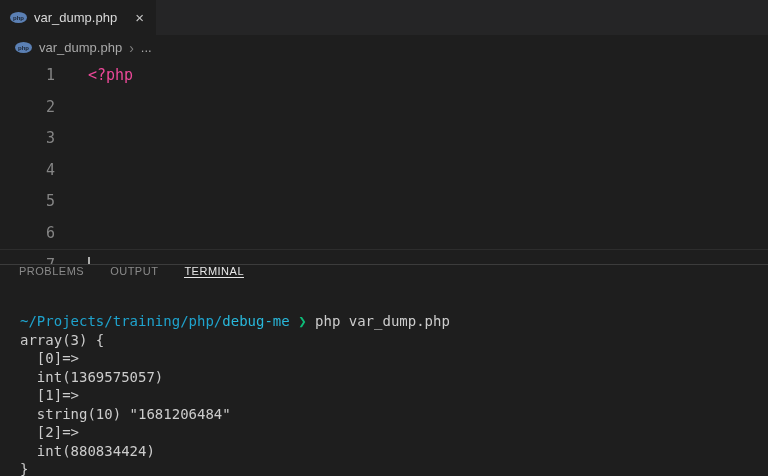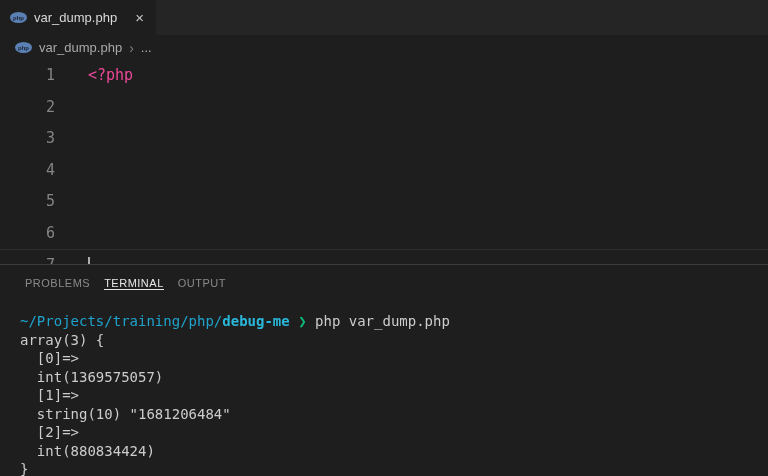--- a/index.html
+++ b/index.html
@@ -32,29 +32,29 @@
   .code { padding-left:33px; }
   .tok-blue      { color:#ec4899; }
   .tok-lightblue { color:#9cdcfe; }
   .tok-yellow    { color:#dcdcaa; }
   .tok-gold      { color:#ffd700; }
   .tok-fg        { color:#d4d4d4; }
   .caret { display:inline-block; width:2px; height:18px; background:#aeafad; vertical-align:middle; }
 
   
   .panel { height:212px; border-top:1px solid #3c3c3c; background:#1e1e1e; }
-  .panel-tabs { display:flex; gap:14px; height:36px; align-items:center; padding-left:25px; }
+  .panel-tabs { display:flex; gap:26px; height:36px; align-items:flex-start; padding-left:19px; }
   .panel-tab { display:flex; align-items:center; font-size:11px; letter-spacing:0.5px;
                color:#8a8a8a; border-bottom:1px solid transparent; cursor:pointer; }
   .panel-tab.active { color:#e7e7e7; border-bottom-color:#e7e7e7; }
 
   .terminal { padding:11px 0 0 20px; font-family:"DejaVu Sans Mono","Liberation Mono",monospace;
               font-size:14px; line-height:18.5px; white-space:pre; color:#cccccc; }
   .t-cyan        { color:#1fa3cd;text-align:right; }
-  .t-cyan_bright { color:#29b8db; font-weight:bold; }
+  .t-cyan_bright { color:#29b8db; font-weight:normal; }
   .t-green       { color:#0dbc79; }
   .t-white       { color:#cccccc; }
 </style>
 </head>
 <body>
 
 <div class="app">
 
   <div class="tabbar">
     <div class="tab">
@@ -77,19 +77,19 @@
       <div class="code-row"><span class="gutter">3</span></div>
       <div class="code-row"><span class="gutter">4</span><span class="code"></span></div>
       <div class="code-row"><span class="gutter">5</span></div>
       <div class="code-row"><span class="gutter">6</span><span class="code"></span></div>
       <div class="code-row current"><span class="gutter">7</span><span class="code"><span class="caret"></span></span></div>
     </div>
 
   <div class="panel">
     <div class="panel-tabs" id="panel-tabs">
         <div class="panel-tab">PROBLEMS</div>
+        <div class="panel-tab">OUTPUT</div>
         <div class="panel-tab active">TERMINAL</div>
-        <div class="panel-tab">OUTPUT</div>
       </div>
     <div class="terminal" id="terminal"><div class="term-line"><span class="t-cyan">~/Projects/training/php/</span><span class="t-cyan_bright">debug-me</span><span class="t-green"> ❯ </span><span class="t-white">php var_dump.php</span></div><div class="term-line">array(3) {</div><div class="term-line">  [0]=&gt;</div><div class="term-line">  int(1369575057)</div><div class="term-line">  [1]=&gt;</div><div class="term-line">  string(10) "1681206484"</div><div class="term-line">  [2]=&gt;</div><div class="term-line">  int(880834424)</div><div class="term-line">}</div></div>
   </div>
 
 </div>
 
 </body></html>

